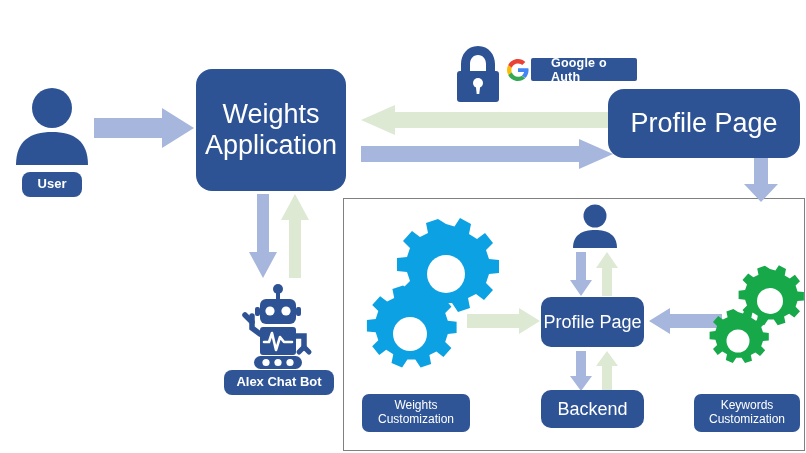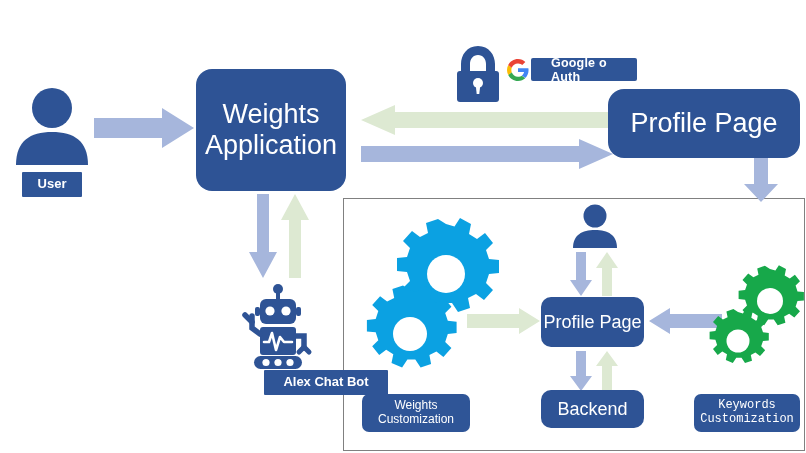--- a/index.html
+++ b/index.html
@@ -40,21 +40,21 @@
     color: #ffffff;
     font-weight: bold;
     font-size: 13px;
     display: flex;
     align-items: center;
     justify-content: center;
     text-align: center;
     line-height: 1.15;
     box-sizing: border-box;
   }
-  .chip.square { border-radius: 1px; }
+  .chip.square { border-radius: 8px; }
   .chip.round  { border-radius: 7px; font-weight: normal; }
 
   
   .panel {
     border: 1.5px solid #808080;
     background: #ffffff;
     box-sizing: border-box;
   }
 
   
@@ -177,21 +177,21 @@
 
       <path d="M66 52 L74 52 L74 64" fill="none" stroke="#2E5395" stroke-width="5.5" stroke-linecap="round"></path>
       <path d="M69 68 L74 63 L79 68" fill="none" stroke="#2E5395" stroke-width="5" stroke-linecap="round"></path>
 
       <rect x="24" y="72" width="48" height="13" rx="6.5" fill="#2E5395"></rect>
       <circle cx="36" cy="78.5" r="3.6" fill="#ffffff"></circle>
       <circle cx="48" cy="78.5" r="3.6" fill="#ffffff"></circle>
       <circle cx="60" cy="78.5" r="3.6" fill="#ffffff"></circle>
     </svg>
   </div>
-  <div class="abs chip square" style="left:224px; top:370px; width:124px; height:25px;margin-left:40px;">
+  <div class="abs chip square" style="left:224px; top:370px; width:110px; height:25px;">
     <span>Alex Chat Bot</span>
   </div>
 
   <div class="abs" style="left:363px; top:222px;">
     <svg width="130" height="160" viewBox="0 0 130 160">
       <g fill="#0BA1E2">
 
         <g transform="translate(83,52)">
           <path d="M0,-50 L8.5,-47.5 L14,-56 L25,-50 L23,-40 L31,-35 L39,-41 L47,-31 L40,-24 L43,-15 L53,-14 L53,-1 L43,0 L40,9 L47,16 L38,26 L30,20 L22,24 L24,34 L12,38 L6,29 L-3,29 L-9,38 L-21,33 L-19,23 L-27,18 L-35,24 L-43,14 L-36,7 L-39,-2 L-49,-3 L-49,-16 L-39,-17 L-36,-26 L-43,-33 L-34,-43 L-26,-37 L-18,-41 L-20,-51 L-8,-55 Z"></path>
         </g>
@@ -269,20 +269,20 @@
         </g>
         <circle cx="63" cy="33" r="13" fill="#ffffff"></circle>
         <g transform="translate(31,73)">
           <path d="M0,-29 L4.9,-27.6 L8.1,-32.5 L14.5,-29 L13.3,-23.2 L18,-20.3 L22.6,-23.8 L27.2,-18 L23.2,-14 L25,-8.7 L30.8,-8.1 L30.8,-0.6 L25,0 L23.2,5.2 L27.2,9.3 L22,15.1 L17.4,11.6 L12.8,14 L14,19.8 L7,22 L3.5,16.8 L-1.7,16.8 L-5.2,22 L-12.2,19.1 L-11,13.3 L-15.7,10.4 L-20.3,14 L-25,8.1 L-20.9,4.1 L-22.6,-1.2 L-28.4,-1.7 L-28.4,-9.3 L-22.6,-9.9 L-20.9,-15.1 L-25,-19.1 L-19.8,-25 L-15.1,-21.4 L-10.4,-23.8 L-11.6,-29.6 L-4.6,-31.9 Z"></path>
         </g>
         <circle cx="31" cy="73" r="11.5" fill="#ffffff"></circle>
       </g>
     </svg>
   </div>
 
-  <div class="abs chip round" style="left:694px; top:394px; width:106px; height:38px; font-size:12px;font-family:Liberation Mono, monospace;">
+  <div class="abs chip round" style="left:694px; top:394px; width:106px; height:38px; font-size:12px;">
     <span>
       <span>Keywords</span><br>
       <span>Customization</span>
     </span>
   </div>
 
 </div>
 
 </body></html>

